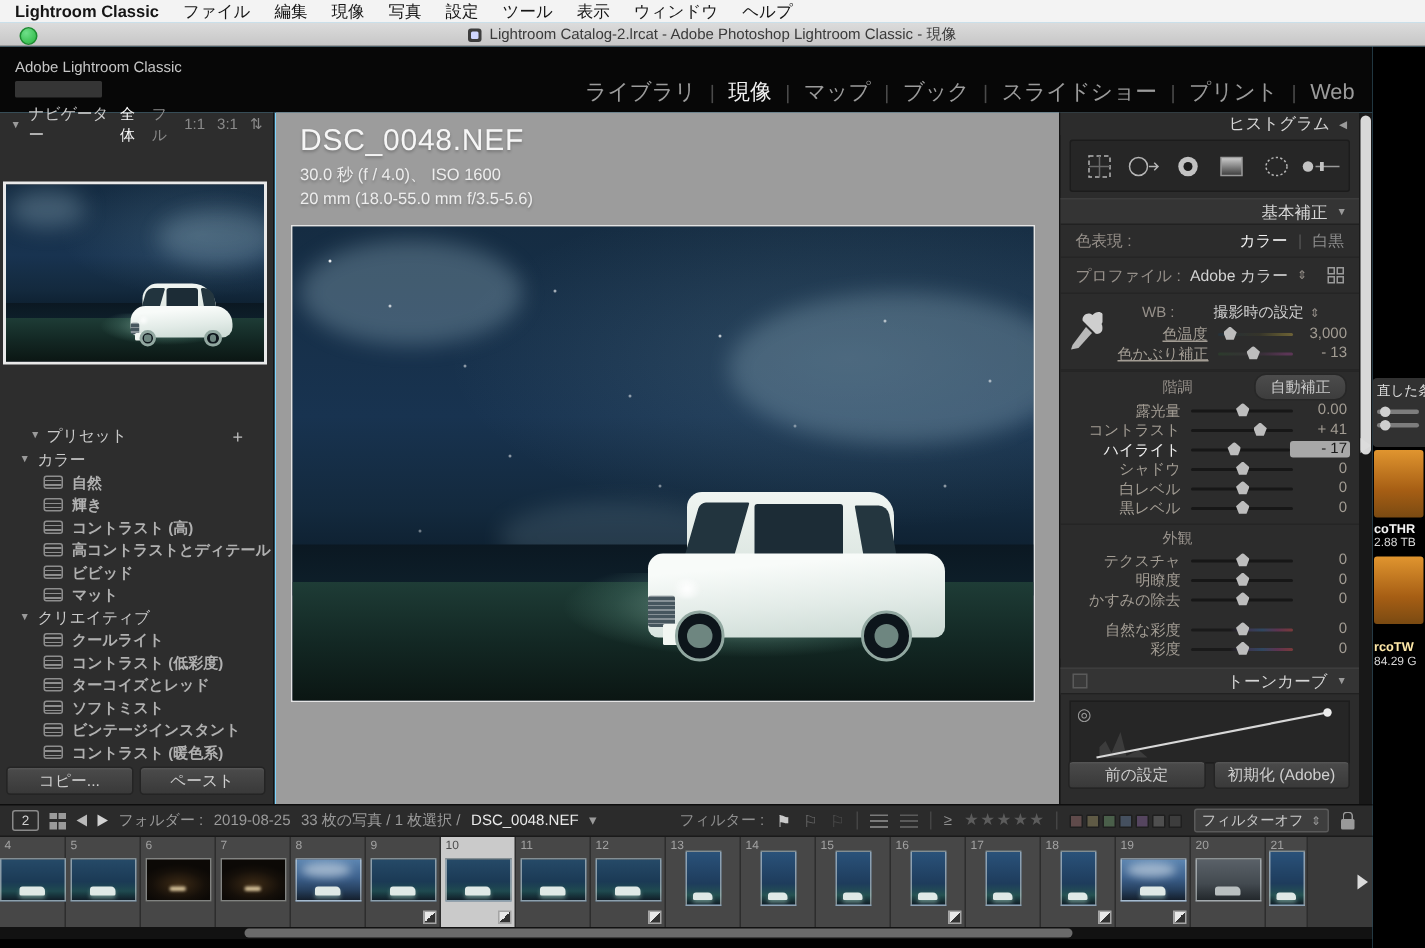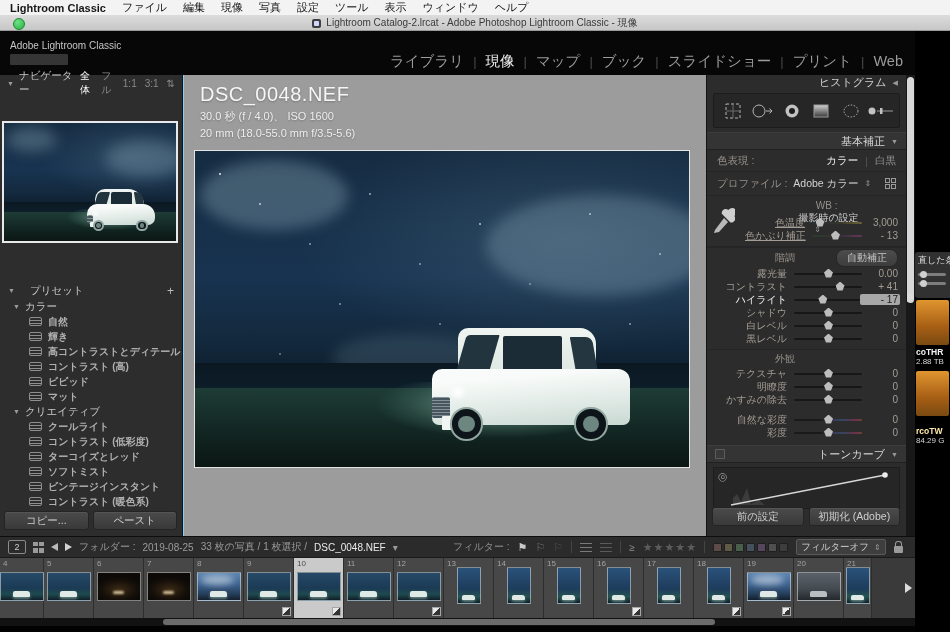--- a/index.html
+++ b/index.html
@@ -74,21 +74,21 @@
           background-image:repeating-linear-gradient(180deg,rgba(255,255,255,.35) 0 1px,transparent 1px 3px);}
   .headlight{position:absolute;left:7%;bottom:34%;width:12%;height:12%;border-radius:50%;
              background:radial-gradient(circle,#ffffff,rgba(255,255,255,0) 70%);filter:blur(1px);}
   .plate{position:absolute;left:5%;bottom:5%;width:9%;height:13%;background:#f2f6f2;border-radius:1px;}
   
   .overlay-info{position:absolute;left:16px;top:8px;color:#f2f2f2;text-shadow:0 1px 2px rgba(0,0,0,.25);}
   .ov-file{font-size:20px;letter-spacing:.5px;color:#f6f6f6;}
   .ov-line{font-size:11px;color:#ededed;margin-top:3px;}
   .photo{position:absolute;left:10px;top:75px;width:494px;height:316px;border:1px solid #e4e4e4;box-sizing:content-box;}
   
-  .presets-head{position:absolute;left:0;right:0;top:208px;display:flex;align-items:center;gap:15px;height:15px;padding:0 8px;font-size:10.5px;color:#c9c9c9;}
+  .presets-head{position:absolute;left:0;right:0;top:208px;display:flex;align-items:center;gap:4px;height:15px;padding:0 20px;font-size:10.5px;color:#c9c9c9;}
   .plus{margin-left:auto;color:#bdbdbd;font-size:12px;}
   #preset-list{position:absolute;left:0;right:0;top:224px;}
   .p-group{display:flex;align-items:center;gap:5px;height:15px;padding-left:13px;color:#cbcbcb;font-size:10.5px;}
   .p-item{display:flex;align-items:center;gap:6px;height:15px;padding-left:29px;color:#b0b0b0;font-size:10px;white-space:nowrap;font-weight:bold;}
   .p-icon{flex:0 0 auto;width:13px;height:9px;border:1px solid #8e8e8e;border-radius:2px;box-sizing:border-box;
           background:linear-gradient(180deg,transparent 2px,#8e8e8e 2px,#8e8e8e 3px,transparent 3px,transparent 5px,#8e8e8e 5px,#8e8e8e 6px,transparent 6px);}
   .lp-buttons{position:absolute;left:4px;right:5px;top:436px;display:flex;gap:4px;}
   .btn{flex:1;display:flex;align-items:center;justify-content:center;height:17px;
        background:linear-gradient(#4b4b4b,#393939);border:1px solid #242424;border-radius:3px;
        color:#cfcfcf;font-size:10.5px;box-shadow:inset 0 1px 0 rgba(255,255,255,.06);}
@@ -107,21 +107,21 @@
   .opt-on{color:#f2f2f2;}
   .opt-off{color:#8d8d8d;}
   .vsep{color:#555;}
   .profile-row{display:flex;align-items:center;height:23px;padding:0 10px;font-size:10.5px;border-bottom:1px solid #252525;gap:6px;justify-content:center;}
   .profile-val{color:#d2d2d2;}
   .grid4{margin-left:auto;width:11px;height:11px;display:grid;grid-template-columns:1fr 1fr;gap:1.5px;}
   .grid4 i{border:1px solid #9a9a9a;box-sizing:border-box;}
   .wb-block{display:flex;padding:4px 0 4px;border-bottom:1px solid #252525;}
   .wb-left{width:32px;display:flex;justify-content:center;padding-top:3px;}
   .wb-right{flex:1;}
-  .wb-row{display:flex;align-items:center;height:16px;padding-right:14px;font-size:10px;flex-direction:column;}
+  .wb-row{display:flex;align-items:center;height:16px;padding-right:14px;font-size:10px;}
   .wb-name{width:44px;text-align:right;color:#96908a;}
   .wb-val{margin-left:26px;color:#d2d2d2;}
   .slider-row{display:flex;align-items:center;height:13px;padding:0 8px 0 6px;font-size:10px;color:#a39d94;}
   .slider-row.gap-top{margin-top:7px;}
   .s-label{width:74px;text-align:right;padding-right:7px;white-space:nowrap;}
   .wb-right .s-label{width:60px;text-decoration:underline;}
   .s-track{position:relative;flex:1;height:2px;background:#171717;border-radius:1px;}
   .s-thumb{position:absolute;top:-4px;width:9px;height:9px;background:#bdbdbd;margin-left:-4px;
            clip-path:polygon(50% 0,100% 45%,78% 100%,22% 100%,0 45%);}
   .s-val{width:36px;text-align:right;color:#a39d94;}
@@ -307,25 +307,25 @@
         <div class="p-item">
           <span class="p-icon"></span>
           <span>自然</span>
         </div>
         <div class="p-item">
           <span class="p-icon"></span>
           <span>輝き</span>
         </div>
         <div class="p-item">
           <span class="p-icon"></span>
+          <span>コントラスト (高)</span>
+        </div>
+        <div class="p-item">
+          <span class="p-icon"></span>
           <span>高コントラストとディテール</span>
-        </div>
-        <div class="p-item">
-          <span class="p-icon"></span>
-          <span>コントラスト (高)</span>
         </div>
         <div class="p-item">
           <span class="p-icon"></span>
           <span>ビビッド</span>
         </div>
         <div class="p-item">
           <span class="p-icon"></span>
           <span>マット</span>
         </div>
         <div class="p-group">

